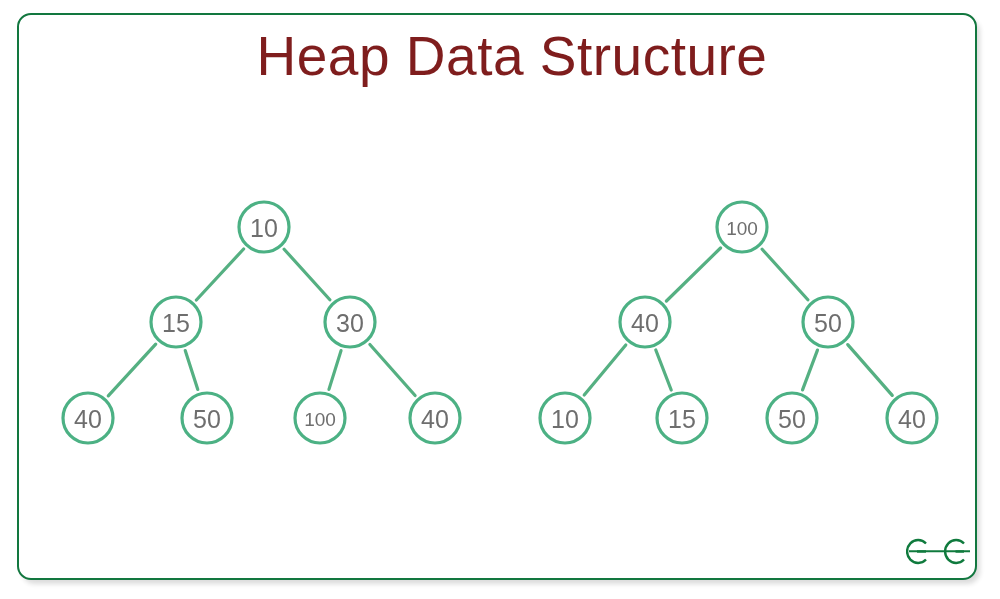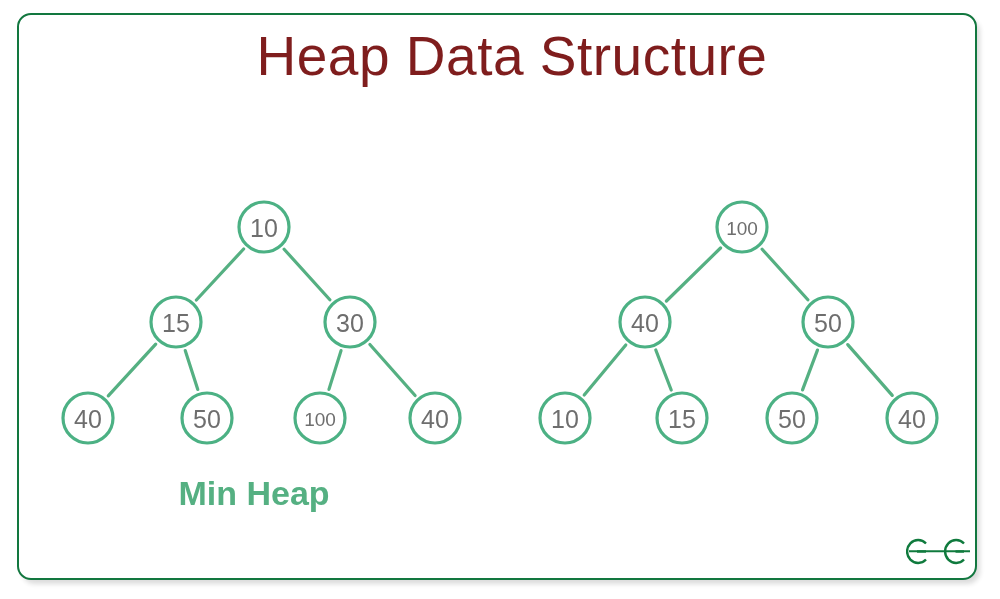--- a/index.html
+++ b/index.html
@@ -184,21 +184,20 @@
           <circle class="node-circle" cx="792" cy="418" r="25"></circle>
           <text class="node-text" x="792" y="419">50</text>
         </g>
         <g>
           <circle class="node-circle" cx="912" cy="418" r="25"></circle>
           <text class="node-text" x="912" y="419">40</text>
         </g>
       </g>
     </svg>
 
-  <div class="caption" id="caption-min">Min Heap</div>
 
 
   <div class="logo">
     <svg width="66" height="34" viewBox="0 0 66 34">
       <g fill="none" stroke="#0f7a3d" stroke-width="2.4">
 
         <path d="M20 9.5 A11 11.5 0 1 0 20 25.5"></path>
         <path d="M20 17.5 L11 17.5"></path>
         <path d="M20 9.5 L20 25.5" stroke-width="0"></path>
 

